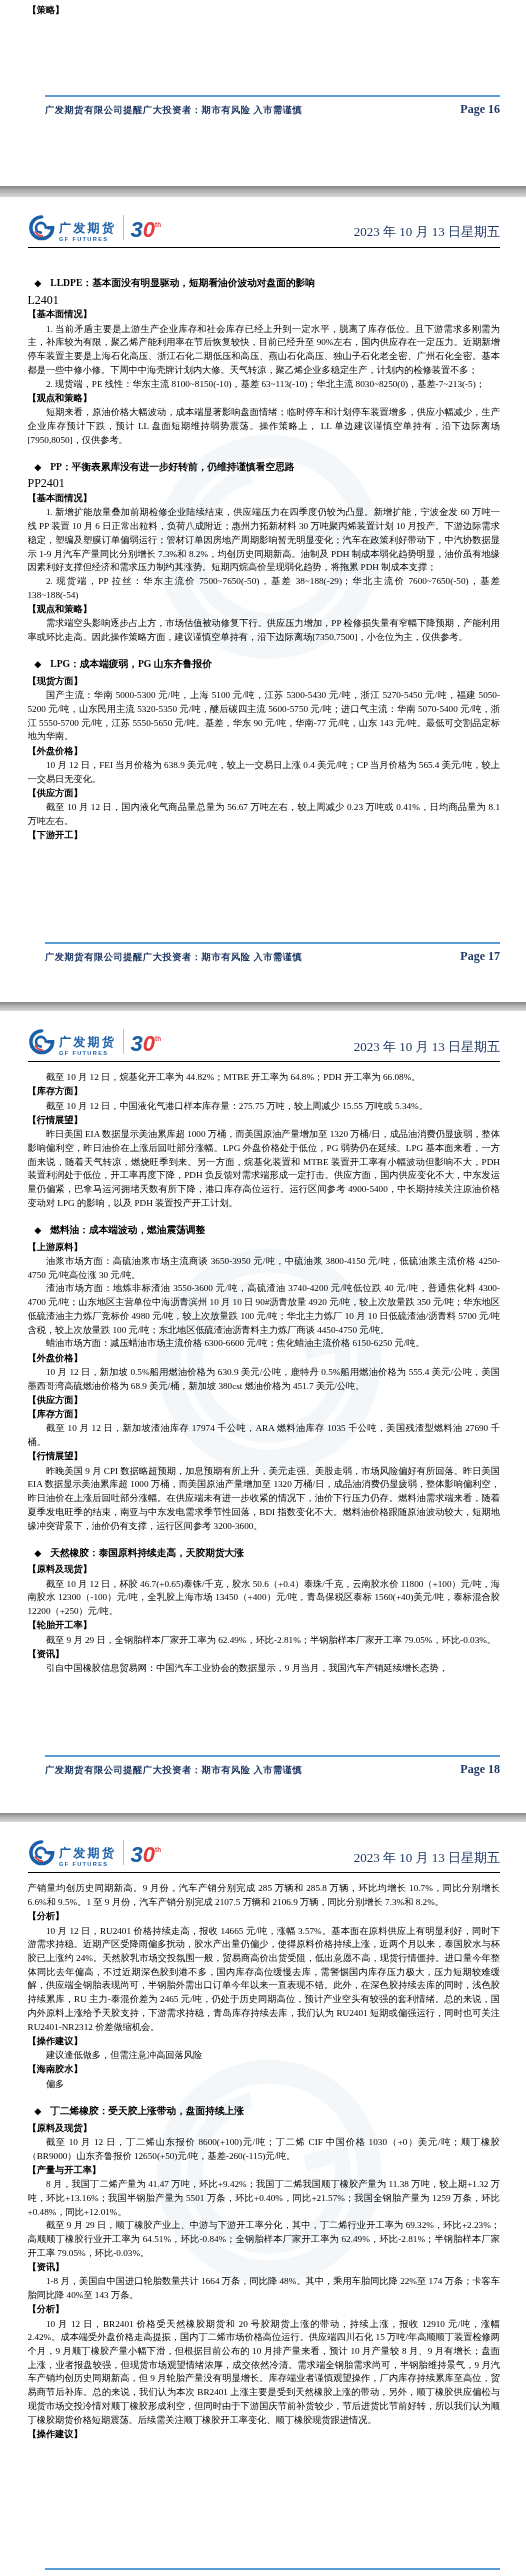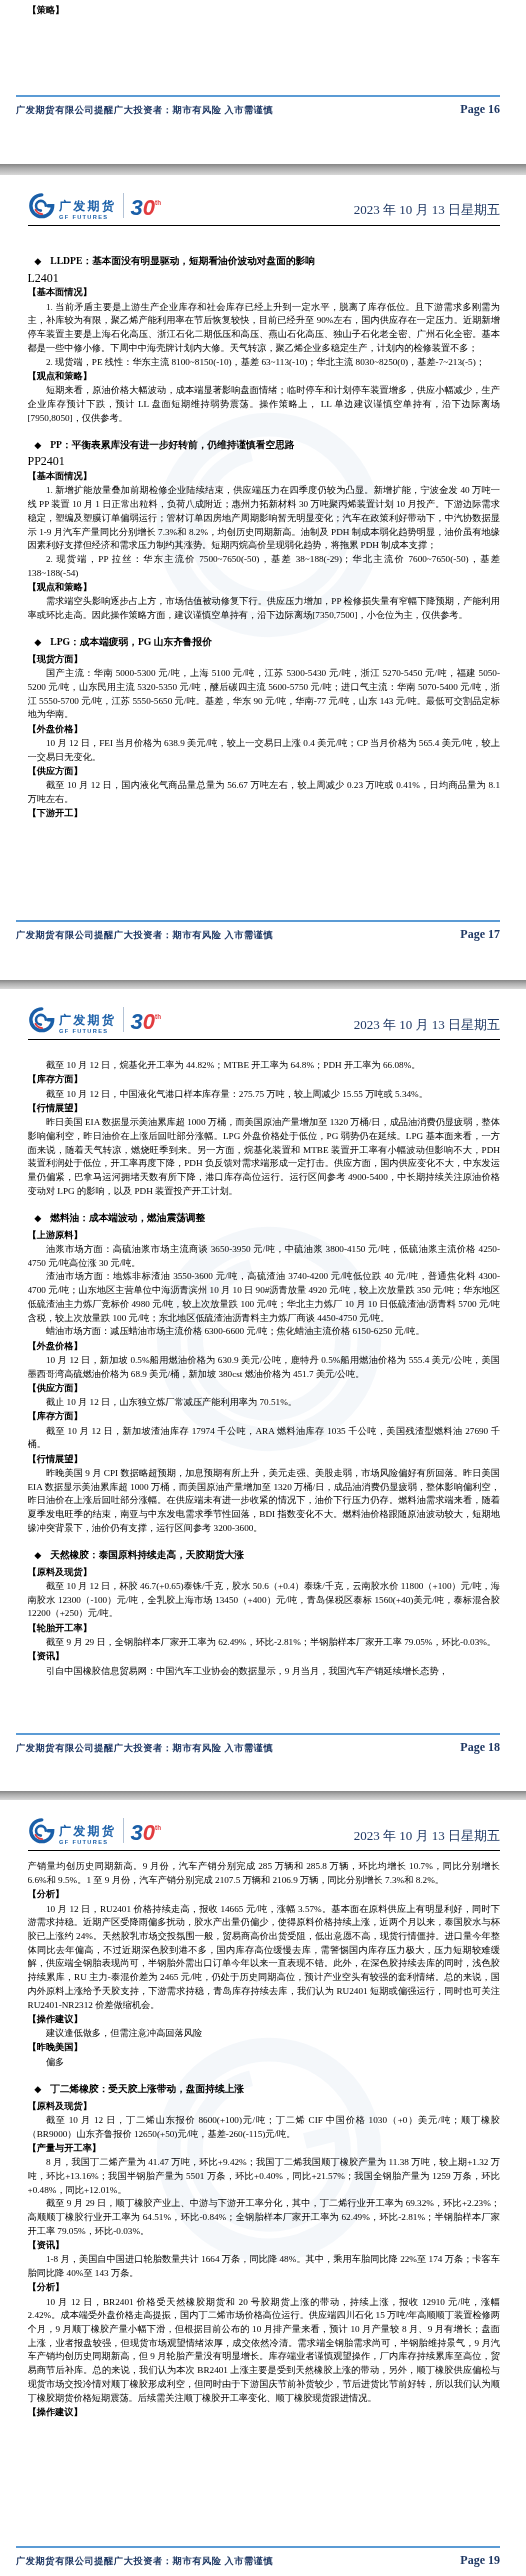--- a/index.html
+++ b/index.html
@@ -40,39 +40,39 @@
   .blk-para{ text-indent:2em; }
   .blk-para.noindent{ text-indent:0; }
   .blk-label{ font-weight:700; margin:0.6px 0; }
   .blk-plain{ font-family:Liberation Serif, serif; font-size:12px; margin:1.1px 0; }
   .blk-section{ font-weight:700; font-size:9.7px; margin:12.6px 0 2.9px 6.9px; }
   .page-body > .blk-section:first-child{ margin-top:19px; }
   .diamond{ margin-right:9.2px; font-size:8.6px; }
 
   
   .page-footer{
-    position:absolute; left:16px; right:26px;
+    position:absolute; left:45px; right:26px;
     border-top:2.3px solid #5b9bd5; padding-top:4.6px;
     display:flex; justify-content:space-between; align-items:baseline;
   }
   .footer-disclaimer{ font-weight:700; color:#1f3864; font-size:9.2px; letter-spacing:0.6px; }
   .footer-page{ font-weight:700; color:#1f3864; font-size:12px; }
 
   
   .watermark{
     position:absolute; left:137px; top:218px; width:264px; height:264px;
     opacity:0.045; transform:rotate(-14deg); pointer-events:none;
   }
 </style>
 </head>
 <body>
 
 <div class="doc">
 
-  <section class="page" style="height:164px;text-decoration:underline;">
+  <section class="page" style="height:186px;text-decoration:underline;">
     <div class="page-body" style="top:3.4px; height:87px;">
         <div class="blk-label">【策略】</div>
       </div>
     <div class="page-footer" style="top:95px;">
       <span class="footer-disclaimer">广发期货有限公司提醒广大投资者：期市有风险 入市需谨慎</span>
       <span class="footer-page">Page 16</span>
     </div>
   </section>
 
   <div class="gap" style="height:11px;"></div>
@@ -105,21 +105,21 @@
         <div class="blk-section"><span class="diamond">◆</span><span>LLDPE：基本面没有明显驱动，短期看油价波动对盘面的影响</span></div>
         <div class="blk-plain">L2401</div>
         <div class="blk-label">【基本面情况】</div>
         <p class="blk-para">1. 当前矛盾主要是上游生产企业库存和社会库存已经上升到一定水平，脱离了库存低位。且下游需求多刚需为主，补库较为有限，聚乙烯产能利用率在节后恢复较快，目前已经升至 90%左右，国内供应存在一定压力。近期新增停车装置主要是上海石化高压、浙江石化二期低压和高压、燕山石化高压、独山子石化老全密、广州石化全密。基本都是一些中修小修。下周中中海壳牌计划内大修。天气转凉，聚乙烯企业多稳定生产，计划内的检修装置不多；</p>
         <p class="blk-para">2. 现货端，PE 线性：华东主流 8100~8150(-10)，基差 63~113(-10)；华北主流 8030~8250(0)，基差-7~213(-5)；</p>
         <div class="blk-label">【观点和策略】</div>
         <p class="blk-para">短期来看，原油价格大幅波动，成本端显著影响盘面情绪；临时停车和计划停车装置增多，供应小幅减少，生产企业库存预计下跌，预计 LL 盘面短期维持弱势震荡。操作策略上， LL 单边建议谨慎空单持有，沿下边际离场[7950,8050]，仅供参考。</p>
         <div class="blk-section"><span class="diamond">◆</span><span>PP：平衡表累库没有进一步好转前，仍维持谨慎看空思路</span></div>
         <div class="blk-plain">PP2401</div>
         <div class="blk-label">【基本面情况】</div>
-        <p class="blk-para">1. 新增扩能放量叠加前期检修企业陆续结束，供应端压力在四季度仍较为凸显。新增扩能，宁波金发 40 万吨一线 PP 装置 10 月 1 日正常出粒料，负荷八成附近；惠州力拓新材料 30 万吨聚丙烯装置计划 10 月投产。下游边际需求稳定，塑编及塑膜订单偏弱运行；管材订单因房地产周期影响暂无明显变化；汽车在政策利好带动下，中汽协数据显示 1-9 月汽车产量同比分别增长 7.3%和 8.2%，均创历史同期新高。油制及 PDH 制成本弱化趋势明显，油价虽有地缘因素利好支撑但经济和需求压力制约其涨势。短期丙烷高价呈现弱化趋势，将拖累 PDH 制成本支撑；</p>
+        <p class="blk-para">1. 新增扩能放量叠加前期检修企业陆续结束，供应端压力在四季度仍较为凸显。新增扩能，宁波金发 60 万吨一线 PP 装置 10 月 6 日正常出粒料，负荷八成附近；惠州力拓新材料 30 万吨聚丙烯装置计划 10 月投产。下游边际需求稳定，塑编及塑膜订单偏弱运行；管材订单因房地产周期影响暂无明显变化；汽车在政策利好带动下，中汽协数据显示 1-9 月汽车产量同比分别增长 7.3%和 8.2%，均创历史同期新高。油制及 PDH 制成本弱化趋势明显，油价虽有地缘因素利好支撑但经济和需求压力制约其涨势。短期丙烷高价呈现弱化趋势，将拖累 PDH 制成本支撑；</p>
         <p class="blk-para">2. 现货端，PP 拉丝：华东主流价 7500~7650(-50)，基差 38~188(-29)；华北主流价 7600~7650(-50)，基差 138~188(-54)</p>
         <div class="blk-label">【观点和策略】</div>
         <p class="blk-para">需求端空头影响逐步占上方，市场估值被动修复下行。供应压力增加，PP 检修损失量有窄幅下降预期，产能利用率或环比走高。因此操作策略方面，建议谨慎空单持有，沿下边际离场[7350,7500]，小仓位为主，仅供参考。</p>
         <div class="blk-section"><span class="diamond">◆</span><span>LPG：成本端疲弱，PG 山东齐鲁报价</span></div>
         <div class="blk-label">【现货方面】</div>
         <p class="blk-para">国产主流：华南 5000-5300 元/吨，上海 5100 元/吨，江苏 5300-5430 元/吨，浙江 5270-5450 元/吨，福建 5050-5200 元/吨，山东民用主流 5320-5350 元/吨，醚后碳四主流 5600-5750 元/吨；进口气主流：华南 5070-5400 元/吨，浙江 5550-5700 元/吨，江苏 5550-5650 元/吨。基差，华东 90 元/吨，华南-77 元/吨，山东 143 元/吨。最低可交割品定标地为华南。</p>
         <div class="blk-label">【外盘价格】</div>
         <p class="blk-para">10 月 12 日，FEI 当月价格为 638.9 美元/吨，较上一交易日上涨 0.4 美元/吨；CP 当月价格为 565.4 美元/吨，较上一交易日无变化。</p>
         <div class="blk-label">【供应方面】</div>
         <p class="blk-para">截至 10 月 12 日，国内液化气商品量总量为 56.67 万吨左右，较上周减少 0.23 万吨或 0.41%，日均商品量为 8.1 万吨左右。</p>
@@ -150,35 +150,34 @@
         <span class="brand-text">
           <span class="brand-cn" style="display:block">广发期货</span>
           <span class="brand-en" style="display:block">GF FUTURES</span>
         </span>
         <span class="brand-sep"></span>
         <span class="anniv"><span class="n3">3</span><span class="n0">0</span><span class="sup">th</span></span>
       </div>
       <div class="page-date">2023 年 10 月 13 日星期五</div>
     </div>
     <div class="header-rule"></div>
-    <div class="page-body" style="top:70px; height:679px;">
+    <div class="page-body" style="top:60px; height:679px;">
         <p class="blk-para">截至 10 月 12 日，烷基化开工率为 44.82%；MTBE 开工率为 64.8%；PDH 开工率为 66.08%。</p>
         <div class="blk-label">【库存方面】</div>
         <p class="blk-para">截至 10 月 12 日，中国液化气港口样本库存量：275.75 万吨，较上周减少 15.55 万吨或 5.34%。</p>
         <div class="blk-label">【行情展望】</div>
         <p class="blk-para">昨日美国 EIA 数据显示美油累库超 1000 万桶，而美国原油产量增加至 1320 万桶/日，成品油消费仍显疲弱，整体影响偏利空，昨日油价在上涨后回吐部分涨幅。LPG 外盘价格处于低位，PG 弱势仍在延续。LPG 基本面来看，一方面来说，随着天气转凉，燃烧旺季到来。另一方面，烷基化装置和 MTBE 装置开工率有小幅波动但影响不大，PDH 装置利润处于低位，开工率再度下降，PDH 负反馈对需求端形成一定打击。供应方面，国内供应变化不大，中东发运量仍偏紧，巴拿马运河拥堵天数有所下降，港口库存高位运行。运行区间参考 4900-5400，中长期持续关注原油价格变动对 LPG 的影响，以及 PDH 装置投产开工计划。</p>
         <div class="blk-section"><span class="diamond">◆</span><span>燃料油：成本端波动，燃油震荡调整</span></div>
         <div class="blk-label">【上游原料】</div>
         <p class="blk-para">油浆市场方面：高硫油浆市场主流商谈 3650-3950 元/吨，中硫油浆 3800-4150 元/吨，低硫油浆主流价格 4250-4750 元/吨高位涨 30 元/吨。</p>
         <p class="blk-para">渣油市场方面：地炼非标渣油 3550-3600 元/吨，高硫渣油 3740-4200 元/吨低位跌 40 元/吨，普通焦化料 4300-4700 元/吨；山东地区主营单位中海沥青滨州 10 月 10 日 90#沥青放量 4920 元/吨，较上次放量跌 350 元/吨；华东地区低硫渣油主力炼厂竞标价 4980 元/吨，较上次放量跌 100 元/吨；华北主力炼厂 10 月 10 日低硫渣油/沥青料 5700 元/吨含税，较上次放量跌 100 元/吨；东北地区低硫渣油沥青料主力炼厂商谈 4450-4750 元/吨。</p>
         <p class="blk-para">蜡油市场方面：减压蜡油市场主流价格 6300-6600 元/吨；焦化蜡油主流价格 6150-6250 元/吨。</p>
         <div class="blk-label">【外盘价格】</div>
         <p class="blk-para">10 月 12 日，新加坡 0.5%船用燃油价格为 630.9 美元/公吨，鹿特丹 0.5%船用燃油价格为 555.4 美元/公吨，美国墨西哥湾高硫燃油价格为 68.9 美元/桶，新加坡 380cst 燃油价格为 451.7 美元/公吨。</p>
         <div class="blk-label">【供应方面】</div>
-        <p class="blk-para">截止 10 月 12 日，山东独立炼厂常减压产能利用率为 70.51%。</p>
         <div class="blk-label">【库存方面】</div>
         <p class="blk-para">截至 10 月 12 日，新加坡渣油库存 17974 千公吨，ARA 燃料油库存 1035 千公吨，美国残渣型燃料油 27690 千桶。</p>
         <div class="blk-label">【行情展望】</div>
         <p class="blk-para">昨晚美国 9 月 CPI 数据略超预期，加息预期有所上升，美元走强、美股走弱，市场风险偏好有所回落。昨日美国 EIA 数据显示美油累库超 1000 万桶，而美国原油产量增加至 1320 万桶/日，成品油消费仍显疲弱，整体影响偏利空，昨日油价在上涨后回吐部分涨幅。在供应端未有进一步收紧的情况下，油价下行压力仍存。燃料油需求端来看，随着夏季发电旺季的结束，南亚与中东发电需求季节性回落，BDI 指数变化不大。燃料油价格跟随原油波动较大，短期地缘冲突背景下，油价仍有支撑，运行区间参考 3200-3600。</p>
         <div class="blk-section"><span class="diamond">◆</span><span>天然橡胶：泰国原料持续走高，天胶期货大涨</span></div>
         <div class="blk-label">【原料及现货】</div>
         <p class="blk-para">截至 10 月 12 日，杯胶 46.7(+0.65)泰铢/千克，胶水 50.6（+0.4）泰珠/千克，云南胶水价 11800（+100）元/吨，海南胶水 12300（-100）元/吨，全乳胶上海市场 13450（+400）元/吨，青岛保税区泰标 1560(+40)美元/吨，泰标混合胶 12200（+250）元/吨。</p>
         <div class="blk-label">【轮胎开工率】</div>
         <p class="blk-para">截至 9 月 29 日，全钢胎样本厂家开工率为 62.49%，环比-2.81%；半钢胎样本厂家开工率 79.05%，环比-0.03%。</p>
         <div class="blk-label">【资讯】</div>
@@ -215,21 +214,21 @@
       </div>
       <div class="page-date">2023 年 10 月 13 日星期五</div>
     </div>
     <div class="header-rule"></div>
     <div class="page-body" style="top:60px; height:682px;">
         <p class="blk-para noindent">产销量均创历史同期新高。9 月份，汽车产销分别完成 285 万辆和 285.8 万辆，环比均增长 10.7%，同比分别增长 6.6%和 9.5%。1 至 9 月份，汽车产销分别完成 2107.5 万辆和 2106.9 万辆，同比分别增长 7.3%和 8.2%。</p>
         <div class="blk-label">【分析】</div>
         <p class="blk-para">10 月 12 日，RU2401 价格持续走高，报收 14665 元/吨，涨幅 3.57%。基本面在原料供应上有明显利好，同时下游需求持稳。近期产区受降雨偏多扰动，胶水产出量仍偏少，使得原料价格持续上涨，近两个月以来，泰国胶水与杯胶已上涨约 24%。天然胶乳市场交投氛围一般，贸易商高价出货受阻，低出意愿不高，现货行情僵持。进口量今年整体同比去年偏高，不过近期深色胶到港不多，国内库存高位缓慢去库，需警惕国内库存压力极大，压力短期较难缓解，供应端全钢胎表现尚可，半钢胎外需出口订单今年以来一直表现不错。此外，在深色胶持续去库的同时，浅色胶持续累库，RU 主力-泰混价差为 2465 元/吨，仍处于历史同期高位，预计产业空头有较强的套利情绪。总的来说，国内外原料上涨给予天胶支持，下游需求持稳，青岛库存持续去库，我们认为 RU2401 短期或偏强运行，同时也可关注 RU2401-NR2312 价差做缩机会。</p>
         <div class="blk-label">【操作建议】</div>
         <p class="blk-para">建议逢低做多，但需注意冲高回落风险</p>
-        <div class="blk-label">【昨晚美国】</div>
+        <div class="blk-label">【海南胶水】</div>
         <p class="blk-para">偏多</p>
         <div class="blk-section"><span class="diamond">◆</span><span>丁二烯橡胶：受天胶上涨带动，盘面持续上涨</span></div>
         <div class="blk-label">【原料及现货】</div>
         <p class="blk-para">截至 10 月 12 日，丁二烯山东报价 8600(+100)元/吨；丁二烯 CIF 中国价格 1030（+0）美元/吨；顺丁橡胶（BR9000）山东齐鲁报价 12650(+50)元/吨，基差-260(-115)元/吨。</p>
         <div class="blk-label">【产量与开工率】</div>
         <p class="blk-para">8 月，我国丁二烯产量为 41.47 万吨，环比+9.42%；我国丁二烯我国顺丁橡胶产量为 11.38 万吨，较上期+1.32 万吨，环比+13.16%；我国半钢胎产量为 5501 万条，环比+0.40%，同比+21.57%；我国全钢胎产量为 1259 万条，环比+0.48%，同比+12.01%。</p>
         <p class="blk-para">截至 9 月 29 日，顺丁橡胶产业上、中游与下游开工率分化，其中，丁二烯行业开工率为 69.32%，环比+2.23%；高顺顺丁橡胶行业开工率为 64.51%，环比-0.84%；全钢胎样本厂家开工率为 62.49%，环比-2.81%；半钢胎样本厂家开工率 79.05%，环比-0.03%。</p>
         <div class="blk-label">【资讯】</div>
         <p class="blk-para">1-8 月，美国自中国进口轮胎数量共计 1664 万条，同比降 48%。其中，乘用车胎同比降 22%至 174 万条；卡客车胎同比降 40%至 143 万条。</p>
         <div class="blk-label">【分析】</div>

